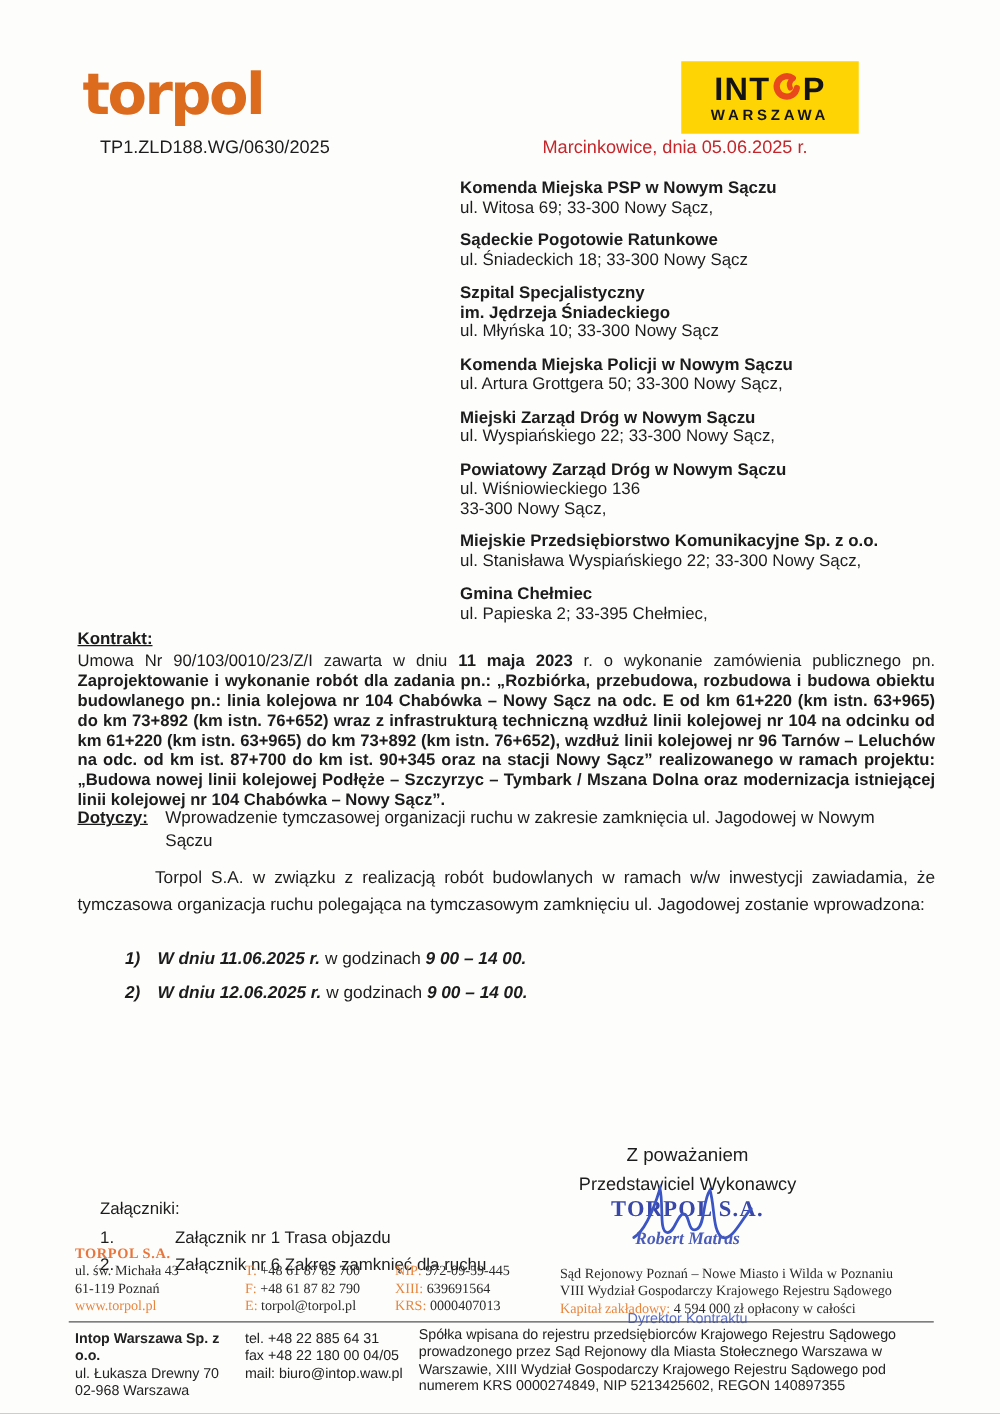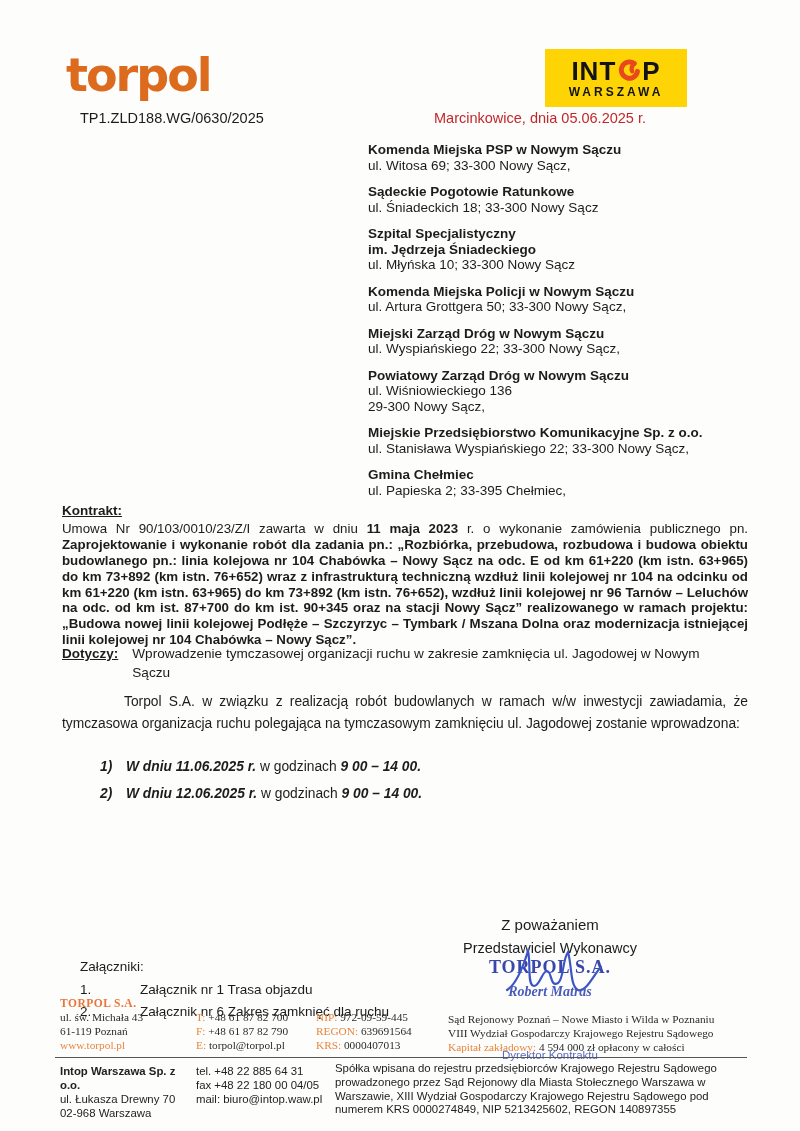--- a/index.html
+++ b/index.html
@@ -7,21 +7,21 @@
         font-family:"Liberation Sans",sans-serif;color:#1c1c1c;overflow:hidden;}
   .abs{position:absolute;}
   .opt:empty{display:none;}
 
   
   .torpol-logo{left:66px;top:48px;font-size:46px;font-weight:bold;color:#DD6B1E;
                letter-spacing:-2px;font-family:"DejaVu Sans",sans-serif;}
   .ref{left:80px;top:110px;font-size:14.5px;}
   .intop-logo{left:545px;top:49px;width:142px;height:58px;background:#FFD405;
               display:flex;flex-direction:column;align-items:center;justify-content:center;}
-  .intop-word{display:flex;align-items:center;font-weight:900;font-size:26px;color:#141414;
+  .intop-word{display:flex;font-weight:900;font-size:26px;color:#141414;
               letter-spacing:1px;line-height:26px;}
   .intop-city{font-weight:800;font-size:12px;color:#141414;letter-spacing:3px;margin-top:1px;}
   .date{left:405px;top:110px;width:270px;text-align:center;font-size:14.5px;color:#C3272B;}
 
   
   .recipients{left:368px;top:142px;width:380px;font-size:13.5px;line-height:15.5px;}
   .recipient{margin-bottom:11px;}
   .recipient .name{font-weight:bold;}
 
   
@@ -123,21 +123,21 @@
       <div class="name">Komenda Miejska Policji w Nowym Sączu</div>
       <div>ul. Artura Grottgera 50; 33-300 Nowy Sącz,</div>
     </div>
     <div class="recipient">
       <div class="name">Miejski Zarząd Dróg w Nowym Sączu</div>
       <div>ul. Wyspiańskiego 22; 33-300 Nowy Sącz,</div>
     </div>
     <div class="recipient">
       <div class="name">Powiatowy Zarząd Dróg w Nowym Sączu</div>
       <div>ul. Wiśniowieckiego 136</div>
-      <div class="opt">29-300 Nowy Sącz,</div>
+      <div class="opt">33-300 Nowy Sącz,</div>
     </div>
     <div class="recipient">
       <div class="name">Miejskie Przedsiębiorstwo Komunikacyjne Sp. z o.o.</div>
       <div>ul. Stanisława Wyspiańskiego 22; 33-300 Nowy Sącz,</div>
     </div>
     <div class="recipient">
       <div class="name">Gmina Chełmiec</div>
       <div>ul. Papieska 2; 33-395 Chełmiec,</div>
     </div>
   </div>
@@ -188,21 +188,21 @@
   </div>
 
   <div class="abs ft-col2 ft">
     <div><span class="olabel">T:</span> <span>+48 61 87 82 700</span></div>
     <div><span class="olabel">F:</span> <span>+48 61 87 82 790</span></div>
     <div><span class="olabel">E:</span> <span>torpol@torpol.pl</span></div>
   </div>
 
   <div class="abs ft-col3 ft">
     <div><span class="olabel">NIP:</span> <span>972-09-59-445</span></div>
-    <div><span class="olabel">REGON:</span> <span>639691564</span></div>
+    <div><span class="olabel">XIII:</span> <span>639691564</span></div>
     <div><span class="olabel">KRS:</span> <span>0000407013</span></div>
   </div>
 
   <div class="abs ft-col4 ft">
     <div>Sąd Rejonowy Poznań – Nowe Miasto i Wilda w Poznaniu</div>
     <div>VIII Wydział Gospodarczy Krajowego Rejestru Sądowego</div>
     <div><span class="olabel">Kapitał zakładowy:</span><span> 4 594 000 zł opłacony w całości</span></div>
   </div>
 
   <div class="abs divider"></div>

